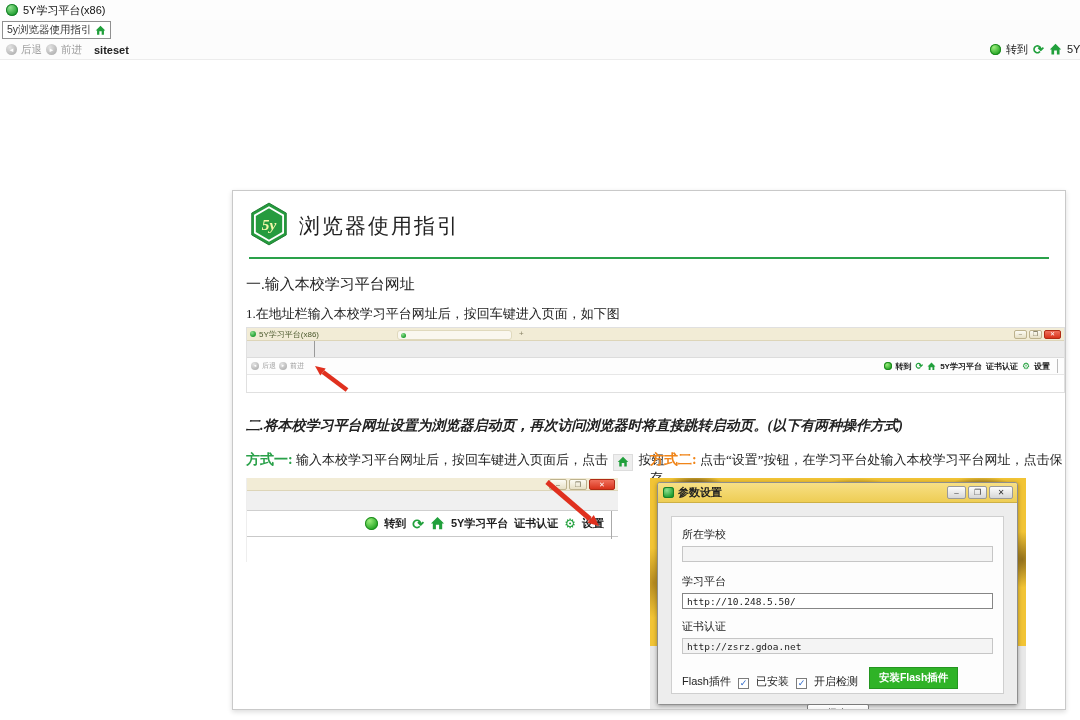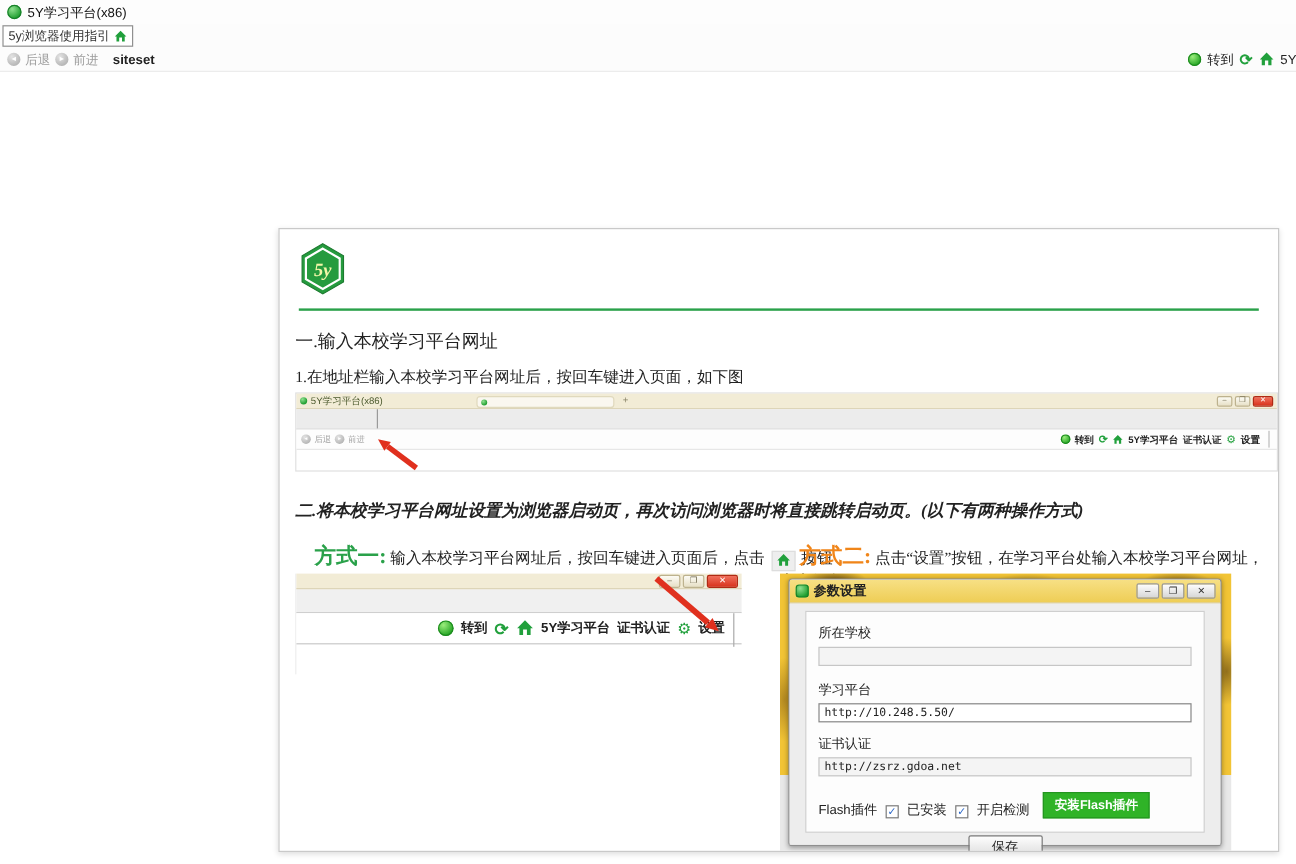--- a/index.html
+++ b/index.html
@@ -68,21 +68,21 @@
   .sh1-right .txt { font-size:8px; color:#222; font-weight:bold; }
   .gdot.s { width:8px; height:8px; }
   .gref.s { font-size:9px; }
   .gear { color:#21a03c; font-size:11px; line-height:1; }
   .gear.s { font-size:9px; }
   .sh1-right .rvline { position:absolute; right:-8px; top:1px; height:14px; width:1px; background:#bbb; }
   .arrow-svg { position:absolute; left:0; top:0; pointer-events:none; z-index:6; }
 
   
   .m-line { position:absolute; top:260px; font-size:13px; }
-  .m-line .mlab { font-weight:bold; font-size:18px;margin-left:16px; }
+  .m-line .mlab { font-weight:bold; font-size:14px; }
   .m1-line { left:13px; }
   .m1-line .mlab { color:#2aa14a; }
   .m2-line { left:417px; }
   .m2-line .mlab { color:#f08519; }
   .home-chip { display:inline-flex; width:20px; height:17px; background:#eee; border:1px solid #ddd;
     align-items:center; justify-content:center; vertical-align:-4px; margin:0 2px; }
 
   
   .m1shot { position:absolute; left:13px; top:287px; width:372px; height:84px; background:#fff; border-left:1px solid #eee; }
   .m1-cream { height:13px; background:#f2ecd6; border-bottom:1px solid #ddd5b8; position:relative; }
@@ -113,21 +113,21 @@
     border-radius:2px 2px 0 0; position:relative; display:flex; align-items:center; padding:0 5px;
     font-family:"Liberation Sans",sans-serif; }
   .dlg-title .t { font-size:11px; font-weight:bold; color:#222; margin-left:4px; }
   .dico { width:11px; height:11px; border-radius:3px;
     background:radial-gradient(circle at 35% 30%, #8fe08f, #1f9e2f 70%); box-shadow:inset 0 0 0 1px #18802a; }
   .dlg-btns { position:absolute; right:4px; top:3px; display:flex; gap:2px; }
   .db { width:19px; height:13px; border:1px solid #9a9a9a; border-radius:2px;
     background:linear-gradient(#fdfdfd,#d6d6d6); font-size:8px; line-height:11px; text-align:center; color:#333;
     font-family:"Liberation Sans",sans-serif; }
   .db.close { width:24px; }
-  .dlg-body { position:absolute; left:0; right:0; top:20px; bottom:0; background:#ededed; padding:6px 13px 0; }
+  .dlg-body { position:absolute; left:0; right:0; top:20px; bottom:0; background:#ededed; padding:13px 13px 0; }
   .panel { background:#fdfdfd; border:1px solid #cfcfcf; height:calc(100% - 10px); padding:10px 10px 0;
     font-family:"Liberation Sans",sans-serif; }
   .fld-lab { font-size:11px; color:#222; }
   .fld { display:block; width:100%; height:16px; border:1px solid #c6c6c6; background:#f4f4f4;
     font-family:"DejaVu Sans Mono",monospace; font-size:9.5px; color:#222; padding:0 4px; margin-top:4px; }
   .fld.live { background:#fff; border-color:#868686; }
   .mt12 { margin-top:12px; } .mt10 { margin-top:10px; }
   .flash-row { margin-top:13px; display:flex; align-items:flex-end; gap:7px; font-size:11px; }
   .cbx { width:11px; height:11px; border:1px solid #7b7b7b; background:#fff; display:inline-flex;
     align-items:center; justify-content:center; font-size:9px; color:#2a66c8; line-height:1; flex:0 0 auto; }
@@ -179,20 +179,21 @@
 
 <div class="card">
 
   <div class="logo">
     <svg width="40" height="44" viewBox="0 0 44 48">
       <polygon points="22,1 41,12 41,36 22,47 3,36 3,12" fill="#259b3e" stroke="#1d7a30" stroke-width="1"></polygon>
       <polygon points="22,5.5 37.5,14.5 37.5,33.5 22,42.5 6.5,33.5 6.5,14.5" fill="none" stroke="#ffffff" stroke-width="2"></polygon>
       <text x="22" y="31" text-anchor="middle" font-style="italic" font-weight="bold" font-size="17" fill="#f3f7a8">5y</text>
     </svg>
   </div>
+  <div class="page-title">浏览器使用指引</div>
   <div class="green-rule"></div>
 
   <div class="s1h">一.输入本校学习平台网址</div>
   <div class="s1step">1.在地址栏输入本校学习平台网址后，按回车键进入页面，如下图</div>
 
   <div class="shot1">
     <div class="sh1-title">
       <span class="mini-dot"></span>
       <span class="t">5Y学习平台(x86)</span>
       <span class="sh1-tab">

